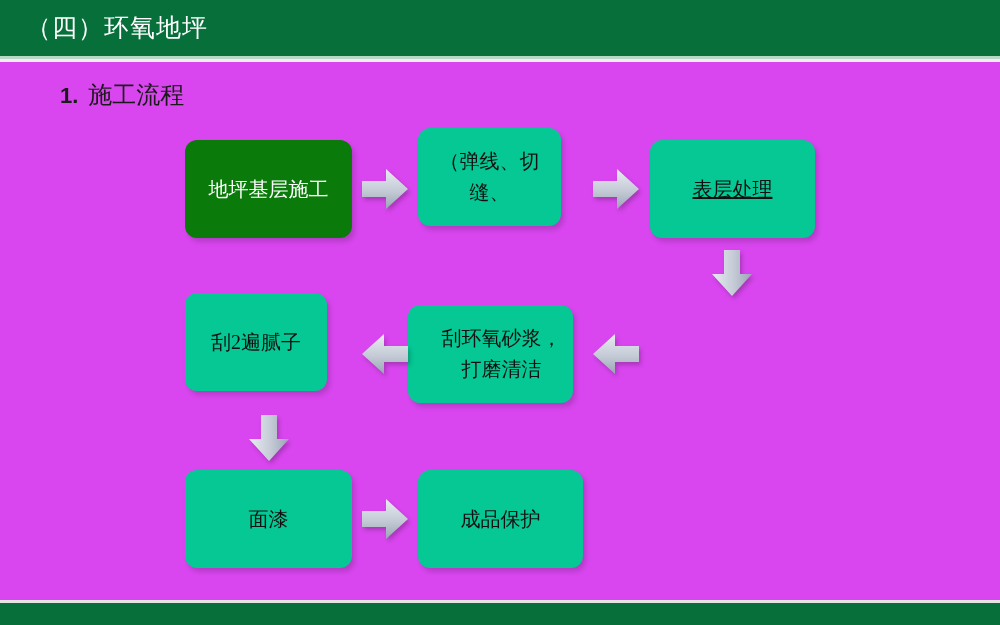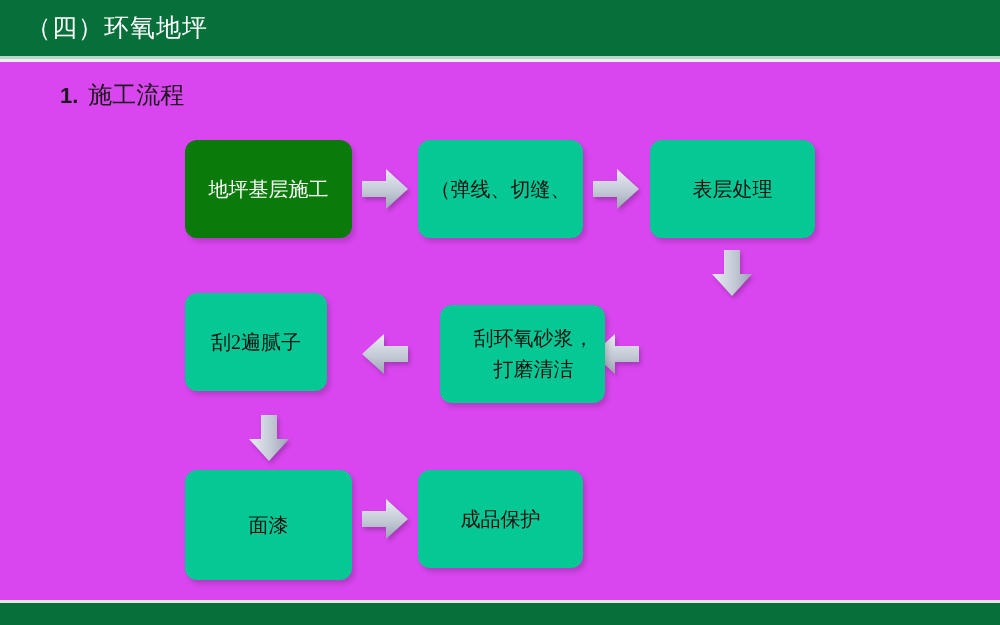--- a/index.html
+++ b/index.html
@@ -145,38 +145,38 @@
         <linearGradient id="gradR1" x1="0" y1="0" x2="0" y2="1">
           <stop offset="0%" stop-color="#e8ebf0"></stop>
           <stop offset="55%" stop-color="#c4cbd6"></stop>
           <stop offset="100%" stop-color="#99a4b4"></stop>
         </linearGradient>
       </defs>
       <path d="M4,19 L28,19 L28,7 L50,27 L28,47 L28,35 L4,35 Z" fill="url(#gradR1)"></path>
     </svg>
   </div>
 
-  <div class="flow-box teal" style="left:418px; top:140px; width:165px; height:98px;">
+  <div class="flow-box teal" style="left:418px; top:128px; width:143px; height:98px;">
     <span class="box-label"><span>（弹线、切缝、</span><br></span>
   </div>
 
   <div class="arrow" style="left:589px; top:162px;">
     <svg width="54" height="54" viewBox="0 0 54 54">
       <defs>
         <linearGradient id="gradR2" x1="0" y1="0" x2="0" y2="1">
           <stop offset="0%" stop-color="#e8ebf0"></stop>
           <stop offset="55%" stop-color="#c4cbd6"></stop>
           <stop offset="100%" stop-color="#99a4b4"></stop>
         </linearGradient>
       </defs>
       <path d="M4,19 L28,19 L28,7 L50,27 L28,47 L28,35 L4,35 Z" fill="url(#gradR2)"></path>
     </svg>
   </div>
 
-  <div class="flow-box teal" style="left:650px; top:140px; width:165px; height:98px;">
+  <div class="flow-box teal" style="left:650px; top:140px; width:165px; height:98px;text-decoration:underline;">
     <span class="box-label">表层处理</span>
   </div>
 
   <div class="arrow" style="left:705px; top:246px;">
     <svg width="54" height="54" viewBox="0 0 54 54">
       <defs>
         <linearGradient id="gradD1" x1="0" y1="0" x2="1" y2="0">
           <stop offset="0%" stop-color="#e8ebf0"></stop>
           <stop offset="55%" stop-color="#c4cbd6"></stop>
           <stop offset="100%" stop-color="#99a4b4"></stop>
@@ -193,21 +193,21 @@
         <linearGradient id="gradL1" x1="0" y1="0" x2="0" y2="1">
           <stop offset="0%" stop-color="#e8ebf0"></stop>
           <stop offset="55%" stop-color="#c4cbd6"></stop>
           <stop offset="100%" stop-color="#99a4b4"></stop>
         </linearGradient>
       </defs>
       <path d="M50,19 L26,19 L26,7 L4,27 L26,47 L26,35 L50,35 Z" fill="url(#gradL1)"></path>
     </svg>
   </div>
 
-  <div class="flow-box teal" style="left:440px; top:305px; width:165px; height:98px;padding-left:32px;">
+  <div class="flow-box teal" style="left:408px; top:305px; width:165px; height:98px;padding-left:32px;">
     <span class="box-label"><span>刮环氧砂浆，</span><br><span>打磨清洁</span></span>
   </div>
 
   <div class="arrow" style="left:358px; top:327px;">
     <svg width="54" height="54" viewBox="0 0 54 54">
       <defs>
         <linearGradient id="gradL2" x1="0" y1="0" x2="0" y2="1">
           <stop offset="0%" stop-color="#e8ebf0"></stop>
           <stop offset="55%" stop-color="#c4cbd6"></stop>
           <stop offset="100%" stop-color="#99a4b4"></stop>
@@ -227,21 +227,21 @@
         <linearGradient id="gradD2" x1="0" y1="0" x2="1" y2="0">
           <stop offset="0%" stop-color="#e8ebf0"></stop>
           <stop offset="55%" stop-color="#c4cbd6"></stop>
           <stop offset="100%" stop-color="#99a4b4"></stop>
         </linearGradient>
       </defs>
       <path d="M19,4 L35,4 L35,28 L47,28 L27,50 L7,28 L19,28 Z" fill="url(#gradD2)"></path>
     </svg>
   </div>
 
-  <div class="flow-box teal" style="left:185px; top:470px; width:167px; height:110px;">
+  <div class="flow-box teal" style="left:185px; top:470px; width:167px; height:98px;">
     <span class="box-label">面漆</span>
   </div>
 
   <div class="arrow" style="left:358px; top:492px;">
     <svg width="54" height="54" viewBox="0 0 54 54">
       <defs>
         <linearGradient id="gradR3" x1="0" y1="0" x2="0" y2="1">
           <stop offset="0%" stop-color="#e8ebf0"></stop>
           <stop offset="55%" stop-color="#c4cbd6"></stop>
           <stop offset="100%" stop-color="#99a4b4"></stop>

